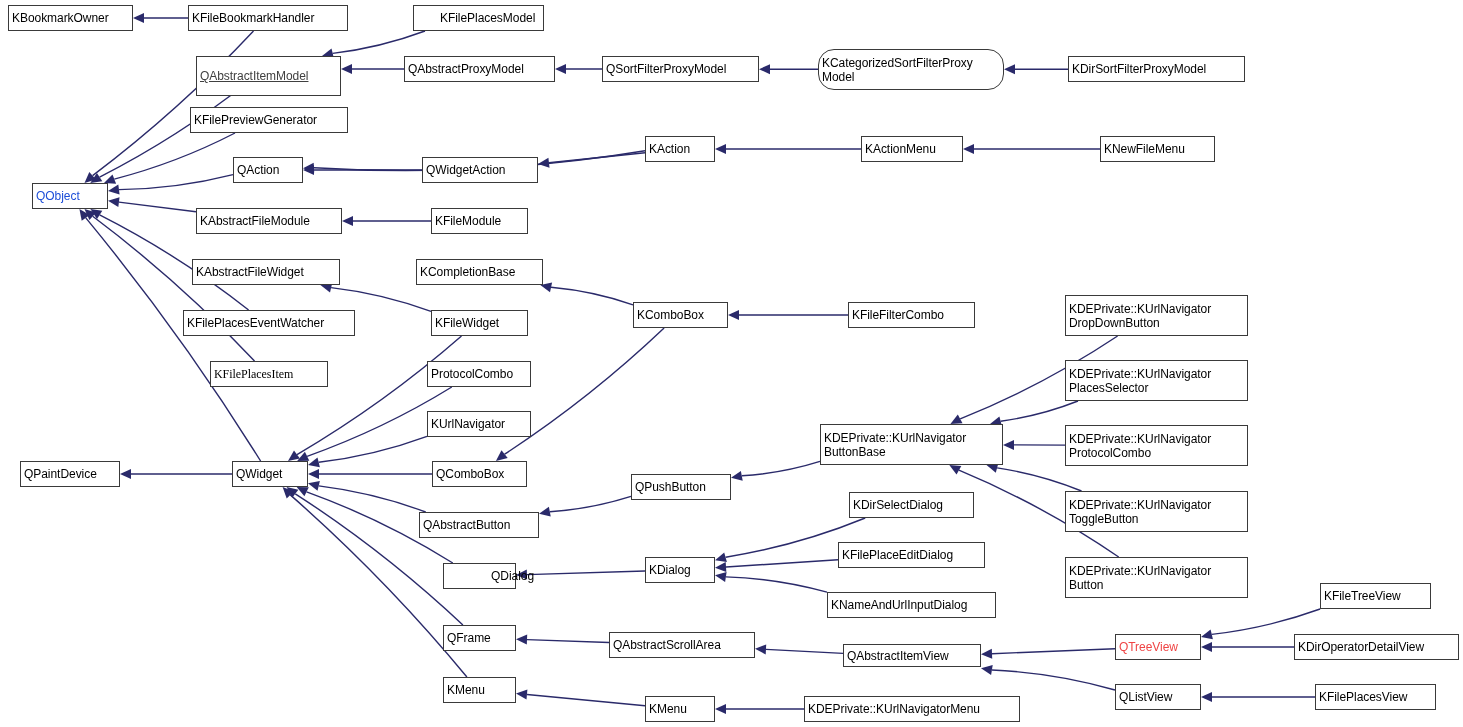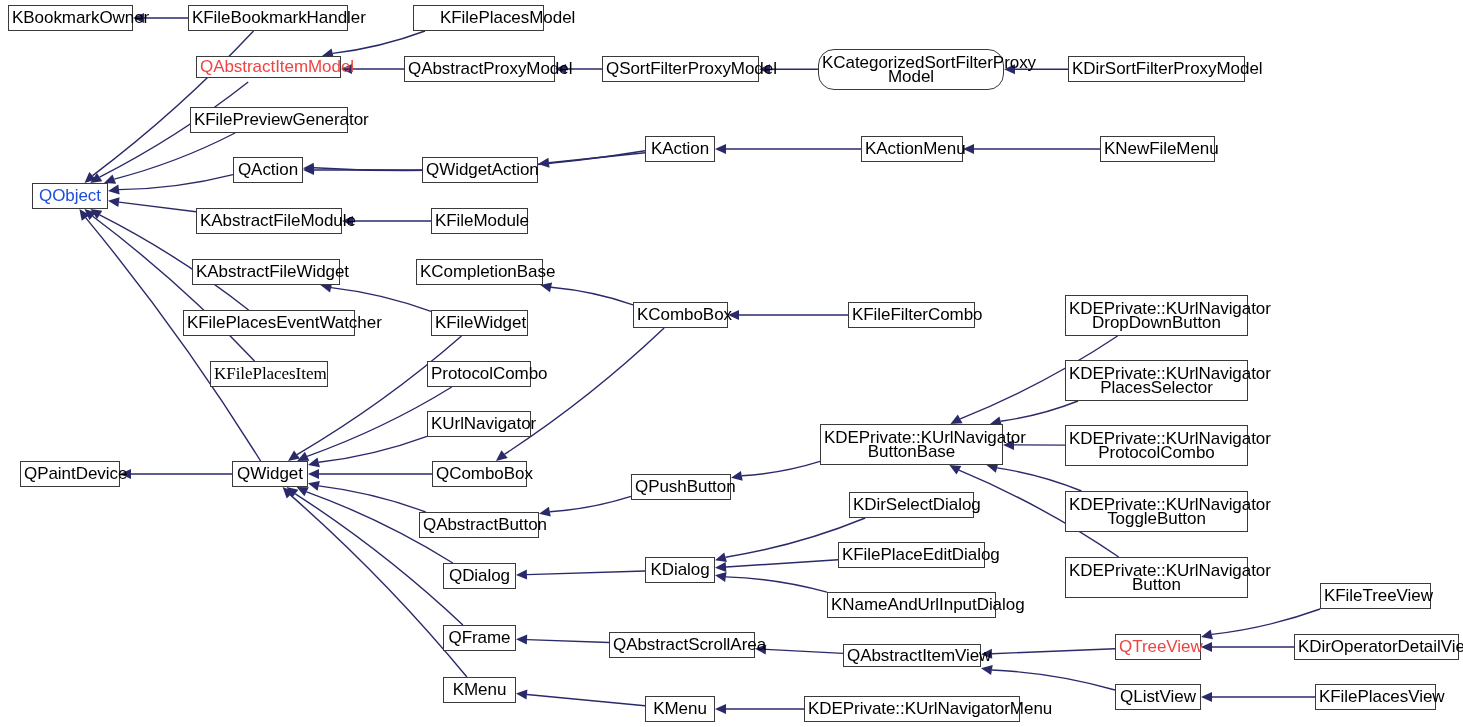--- a/index.html
+++ b/index.html
@@ -22,26 +22,26 @@
     width: 1463px;
     height: 727px;
     pointer-events: none;
   }
   .node {
     position: absolute;
     box-sizing: border-box;
     border: 1px solid #3a3a3a;
     background: #ffffff;
     color: #000000;
-    font-size: 17px;
+    font-size: 12px;
     line-height: 14px;
     display: flex;
     align-items: center;
     justify-content: center;
-    text-align: center;
+    text-align: left;
     white-space: pre-line;
     letter-spacing: -0.05px;
     z-index: 5;
   }
   .node-label {
     display: block;
     width: 100%;
     padding: 0 3px;
     box-sizing: border-box;
   }
@@ -155,21 +155,21 @@
       <polygon points="282.6,487.0 293.9,491.4 286.7,498.4" fill="#2a2a6a"></polygon>
       <path d="M645.0,705.7 Q586.0,700.1 527.0,694.5" fill="none" stroke="#2a2a6a" stroke-width="1.4"></path>
       <polygon points="516.0,693.5 527.4,689.5 526.5,699.5" fill="#2a2a6a"></polygon>
       <path d="M804.0,709.0 Q765.0,709.0 726.0,709.0" fill="none" stroke="#2a2a6a" stroke-width="1.4"></path>
       <polygon points="715.0,709.0 726.0,704.0 726.0,714.0" fill="#2a2a6a"></polygon>
     </svg>
   <div id="nodes-layer">
       <div class="node" style="left: 8px; top: 5px; width: 125px; height: 26px; border-color: rgb(58, 58, 58); background: rgb(255, 255, 255); color: rgb(0, 0, 0);"><span class="node-label">KBookmarkOwner</span></div>
       <div class="node" style="left: 188px; top: 5px; width: 160px; height: 26px; border-color: rgb(58, 58, 58); background: rgb(255, 255, 255); color: rgb(0, 0, 0);"><span class="node-label">KFileBookmarkHandler</span></div>
       <div class="node" style="left: 413px; top: 5px; width: 131px; height: 26px; border-color: rgb(58, 58, 58); background: rgb(255, 255, 255); color: rgb(0, 0, 0); padding-left: 23px;"><span class="node-label">KFilePlacesModel</span></div>
-      <div class="node" style="left: 196px; top: 56px; width: 145px; height: 22px; border-color: rgb(58, 58, 58); background: rgb(255, 255, 255); color: #ef4444;"><span class="node-label">QAbstractItemModel</span></div>
+      <div class="node" style="left: 196px; top: 56px; width: 145px; height: 40px; border-color: rgb(58, 58, 58); background: rgb(255, 255, 255); color: #404040; text-decoration: underline;"><span class="node-label">QAbstractItemModel</span></div>
       <div class="node" style="left: 404px; top: 56px; width: 151px; height: 26px; border-color: rgb(58, 58, 58); background: rgb(255, 255, 255); color: rgb(0, 0, 0);"><span class="node-label">QAbstractProxyModel</span></div>
       <div class="node" style="left: 602px; top: 56px; width: 157px; height: 26px; border-color: rgb(58, 58, 58); background: rgb(255, 255, 255); color: rgb(0, 0, 0);"><span class="node-label">QSortFilterProxyModel</span></div>
       <div class="node" style="left: 818px; top: 49px; width: 186px; height: 41px; border-color: rgb(58, 58, 58); background: rgb(255, 255, 255); color: rgb(0, 0, 0); border-radius: 16px;"><span class="node-label">KCategorizedSortFilterProxy
 Model</span></div>
       <div class="node" style="left: 1068px; top: 56px; width: 177px; height: 26px; border-color: rgb(58, 58, 58); background: rgb(255, 255, 255); color: rgb(0, 0, 0);"><span class="node-label">KDirSortFilterProxyModel</span></div>
       <div class="node" style="left: 190px; top: 107px; width: 158px; height: 26px; border-color: rgb(58, 58, 58); background: rgb(255, 255, 255); color: rgb(0, 0, 0);"><span class="node-label">KFilePreviewGenerator</span></div>
       <div class="node" style="left: 32px; top: 183px; width: 76px; height: 26px; border-color: rgb(58, 58, 58); background: rgb(255, 255, 255); color: #1d4ed8;"><span class="node-label">QObject</span></div>
       <div class="node" style="left: 233px; top: 157px; width: 70px; height: 26px; border-color: rgb(58, 58, 58); background: rgb(255, 255, 255); color: rgb(0, 0, 0);"><span class="node-label">QAction</span></div>
       <div class="node" style="left: 422px; top: 157px; width: 116px; height: 26px; border-color: rgb(58, 58, 58); background: rgb(255, 255, 255); color: rgb(0, 0, 0);"><span class="node-label">QWidgetAction</span></div>
       <div class="node" style="left: 645px; top: 136px; width: 70px; height: 26px; border-color: rgb(58, 58, 58); background: rgb(255, 255, 255); color: rgb(0, 0, 0);"><span class="node-label">KAction</span></div>
@@ -198,21 +198,21 @@
       <div class="node" style="left: 232px; top: 461px; width: 76px; height: 26px; border-color: rgb(58, 58, 58); background: rgb(255, 255, 255); color: rgb(0, 0, 0);"><span class="node-label">QWidget</span></div>
       <div class="node" style="left: 432px; top: 461px; width: 95px; height: 26px; border-color: rgb(58, 58, 58); background: rgb(255, 255, 255); color: rgb(0, 0, 0);"><span class="node-label">QComboBox</span></div>
       <div class="node" style="left: 631px; top: 474px; width: 100px; height: 26px; border-color: rgb(58, 58, 58); background: rgb(255, 255, 255); color: rgb(0, 0, 0);"><span class="node-label">QPushButton</span></div>
       <div class="node" style="left: 1065px; top: 491px; width: 183px; height: 41px; border-color: rgb(58, 58, 58); background: rgb(255, 255, 255); color: rgb(0, 0, 0);"><span class="node-label">KDEPrivate::KUrlNavigator
 ToggleButton</span></div>
       <div class="node" style="left: 849px; top: 492px; width: 125px; height: 26px; border-color: rgb(58, 58, 58); background: rgb(255, 255, 255); color: rgb(0, 0, 0);"><span class="node-label">KDirSelectDialog</span></div>
       <div class="node" style="left: 419px; top: 512px; width: 120px; height: 26px; border-color: rgb(58, 58, 58); background: rgb(255, 255, 255); color: rgb(0, 0, 0);"><span class="node-label">QAbstractButton</span></div>
       <div class="node" style="left: 838px; top: 542px; width: 147px; height: 26px; border-color: rgb(58, 58, 58); background: rgb(255, 255, 255); color: rgb(0, 0, 0);"><span class="node-label">KFilePlaceEditDialog</span></div>
       <div class="node" style="left: 1065px; top: 557px; width: 183px; height: 41px; border-color: rgb(58, 58, 58); background: rgb(255, 255, 255); color: rgb(0, 0, 0);"><span class="node-label">KDEPrivate::KUrlNavigator
 Button</span></div>
-      <div class="node" style="left: 443px; top: 563px; width: 73px; height: 26px; border-color: rgb(58, 58, 58); background: rgb(255, 255, 255); color: rgb(0, 0, 0);"><span class="node-label">QDialog</span></div>
+      <div class="node" style="left: 443px; top: 563px; width: 73px; height: 26px; border-color: rgb(58, 58, 58); background: rgb(255, 255, 255); color: rgb(0, 0, 0); padding-left: 44px;"><span class="node-label">QDialog</span></div>
       <div class="node" style="left: 645px; top: 557px; width: 70px; height: 26px; border-color: rgb(58, 58, 58); background: rgb(255, 255, 255); color: rgb(0, 0, 0);"><span class="node-label">KDialog</span></div>
       <div class="node" style="left: 827px; top: 592px; width: 169px; height: 26px; border-color: rgb(58, 58, 58); background: rgb(255, 255, 255); color: rgb(0, 0, 0);"><span class="node-label">KNameAndUrlInputDialog</span></div>
       <div class="node" style="left: 1320px; top: 583px; width: 111px; height: 26px; border-color: rgb(58, 58, 58); background: rgb(255, 255, 255); color: rgb(0, 0, 0);"><span class="node-label">KFileTreeView</span></div>
       <div class="node" style="left: 443px; top: 625px; width: 73px; height: 26px; border-color: rgb(58, 58, 58); background: rgb(255, 255, 255); color: rgb(0, 0, 0);"><span class="node-label">QFrame</span></div>
       <div class="node" style="left: 609px; top: 632px; width: 146px; height: 26px; border-color: rgb(58, 58, 58); background: rgb(255, 255, 255); color: rgb(0, 0, 0);"><span class="node-label">QAbstractScrollArea</span></div>
       <div class="node" style="left: 843px; top: 644px; width: 138px; height: 23px; border-color: rgb(58, 58, 58); background: rgb(255, 255, 255); color: rgb(0, 0, 0);"><span class="node-label">QAbstractItemView</span></div>
       <div class="node" style="left: 1115px; top: 634px; width: 86px; height: 26px; border-color: rgb(58, 58, 58); background: rgb(255, 255, 255); color: #ef4444;"><span class="node-label">QTreeView</span></div>
       <div class="node" style="left: 1294px; top: 634px; width: 165px; height: 26px; border-color: rgb(58, 58, 58); background: rgb(255, 255, 255); color: rgb(0, 0, 0);"><span class="node-label">KDirOperatorDetailView</span></div>
       <div class="node" style="left: 443px; top: 677px; width: 73px; height: 26px; border-color: rgb(58, 58, 58); background: rgb(255, 255, 255); color: rgb(0, 0, 0);"><span class="node-label">KMenu</span></div>
       <div class="node" style="left: 645px; top: 696px; width: 70px; height: 26px; border-color: rgb(58, 58, 58); background: rgb(255, 255, 255); color: rgb(0, 0, 0);"><span class="node-label">KMenu</span></div>

